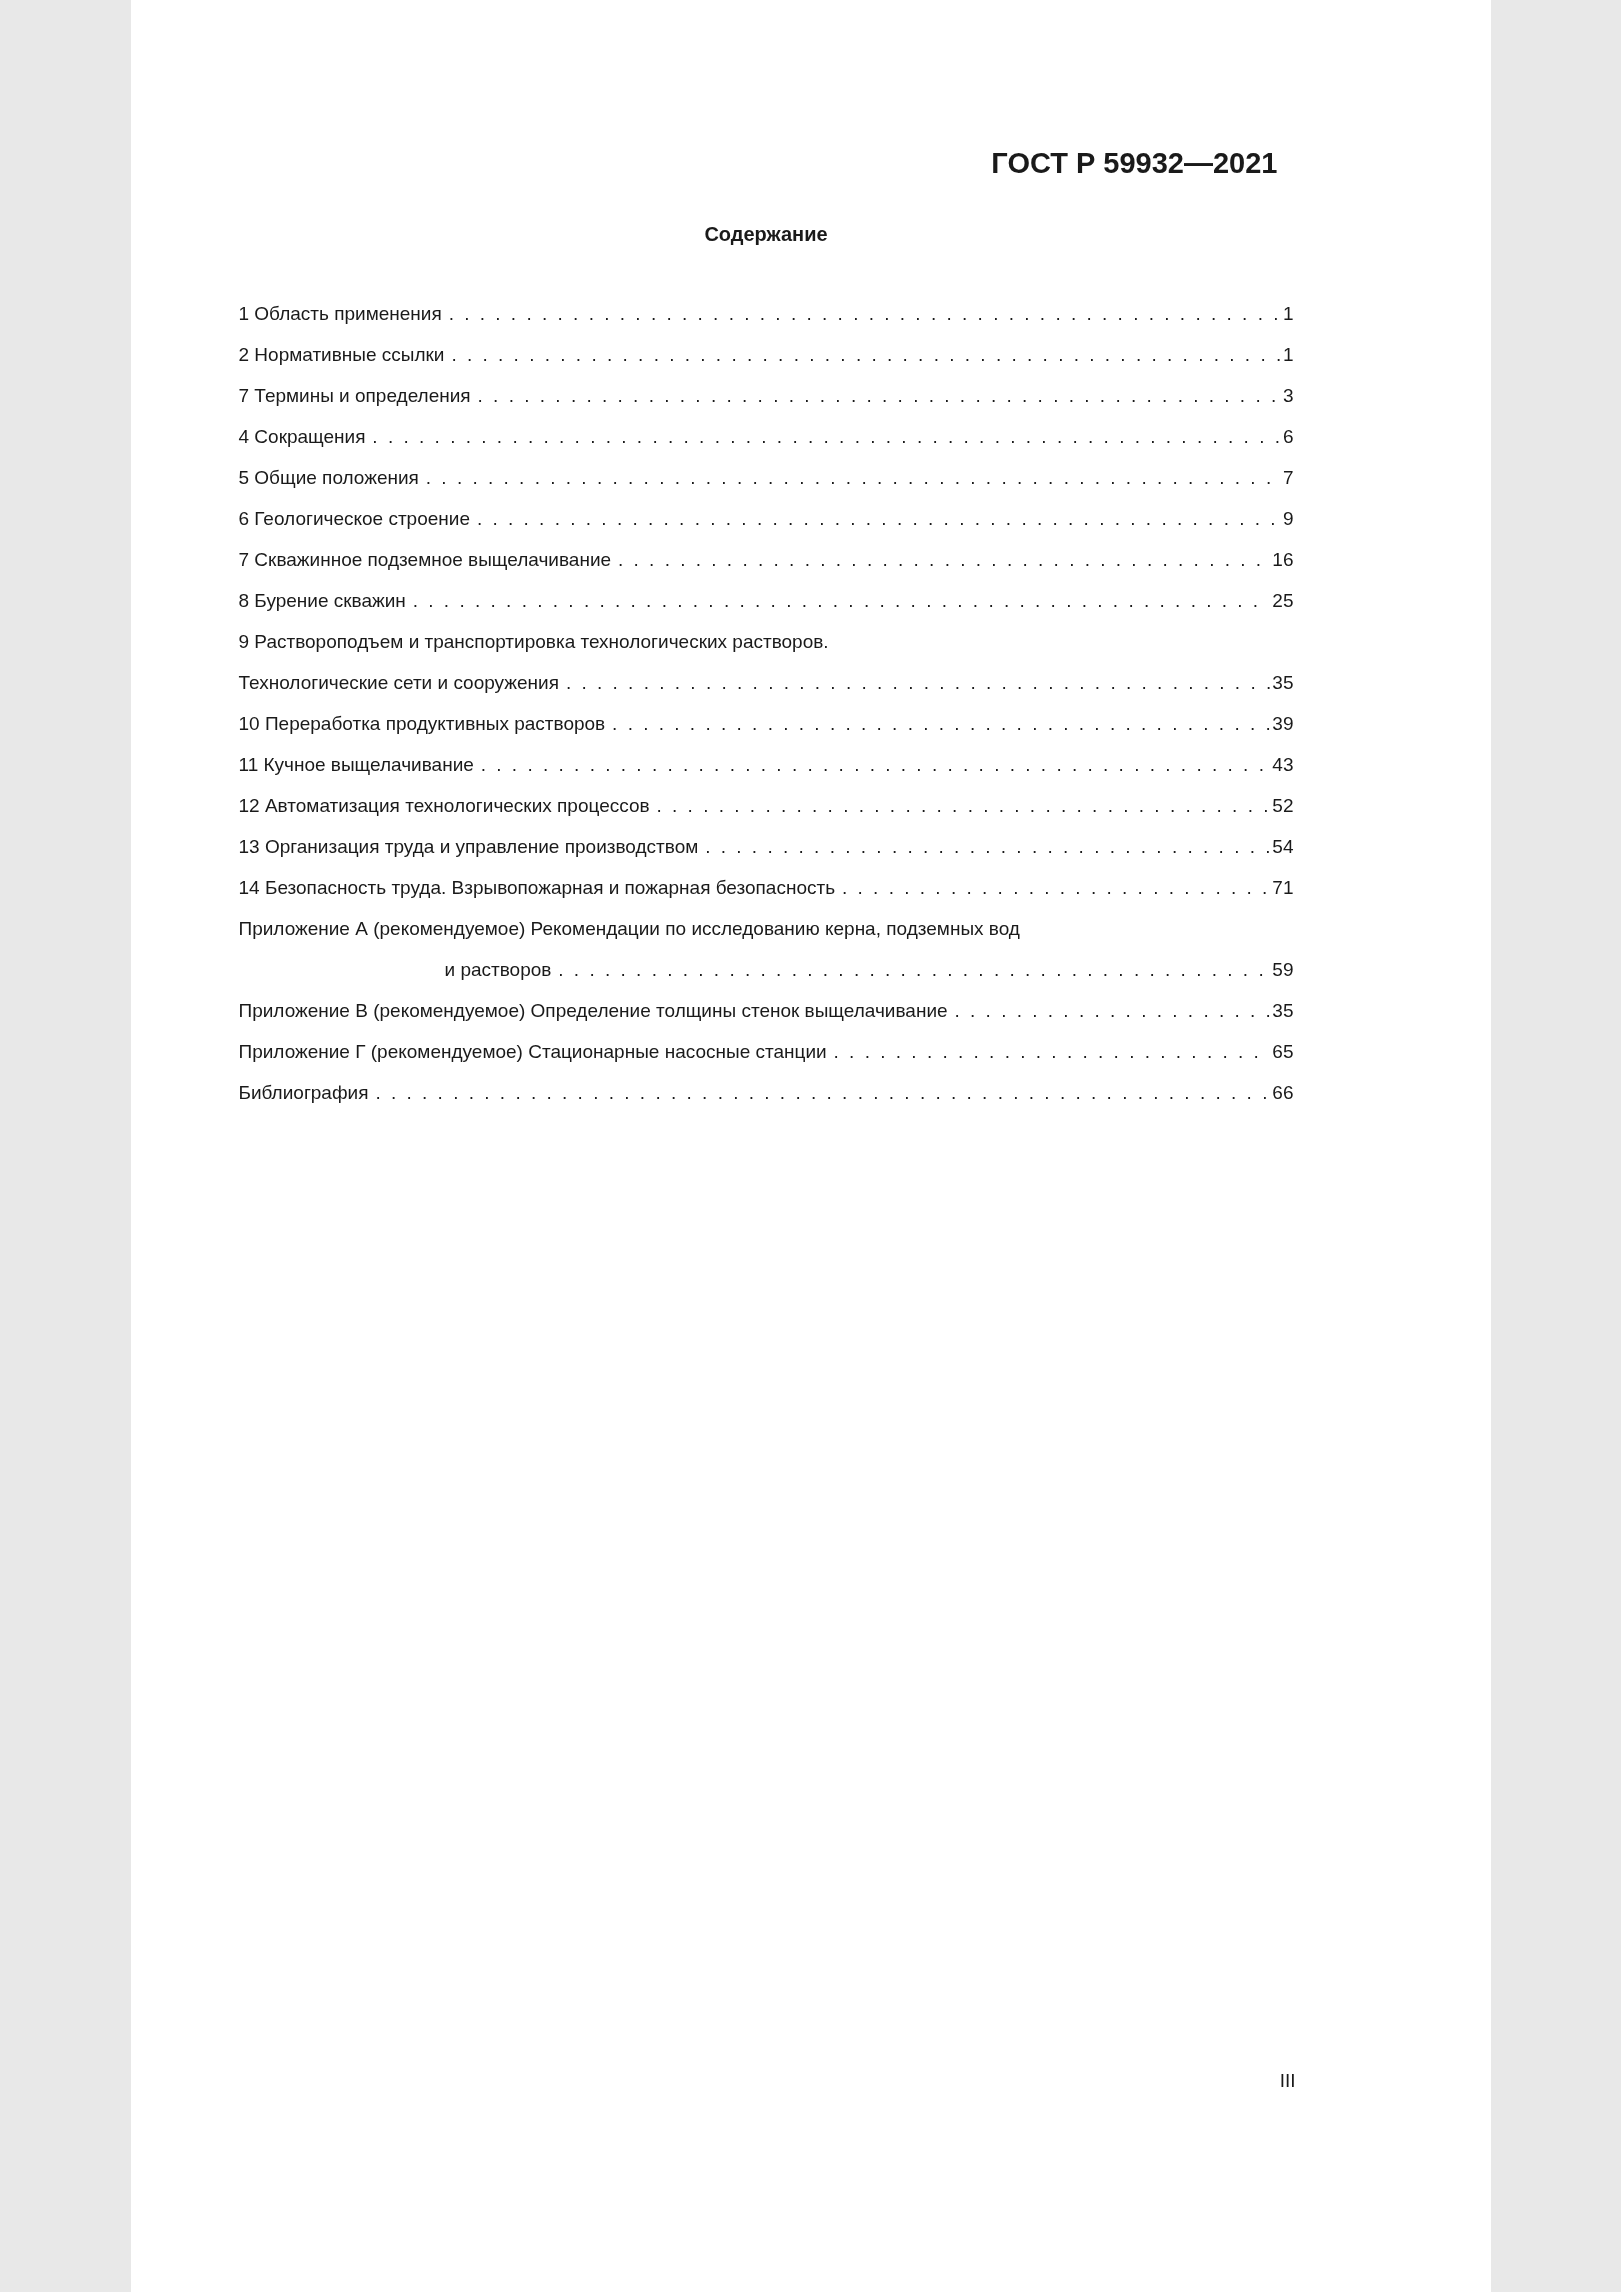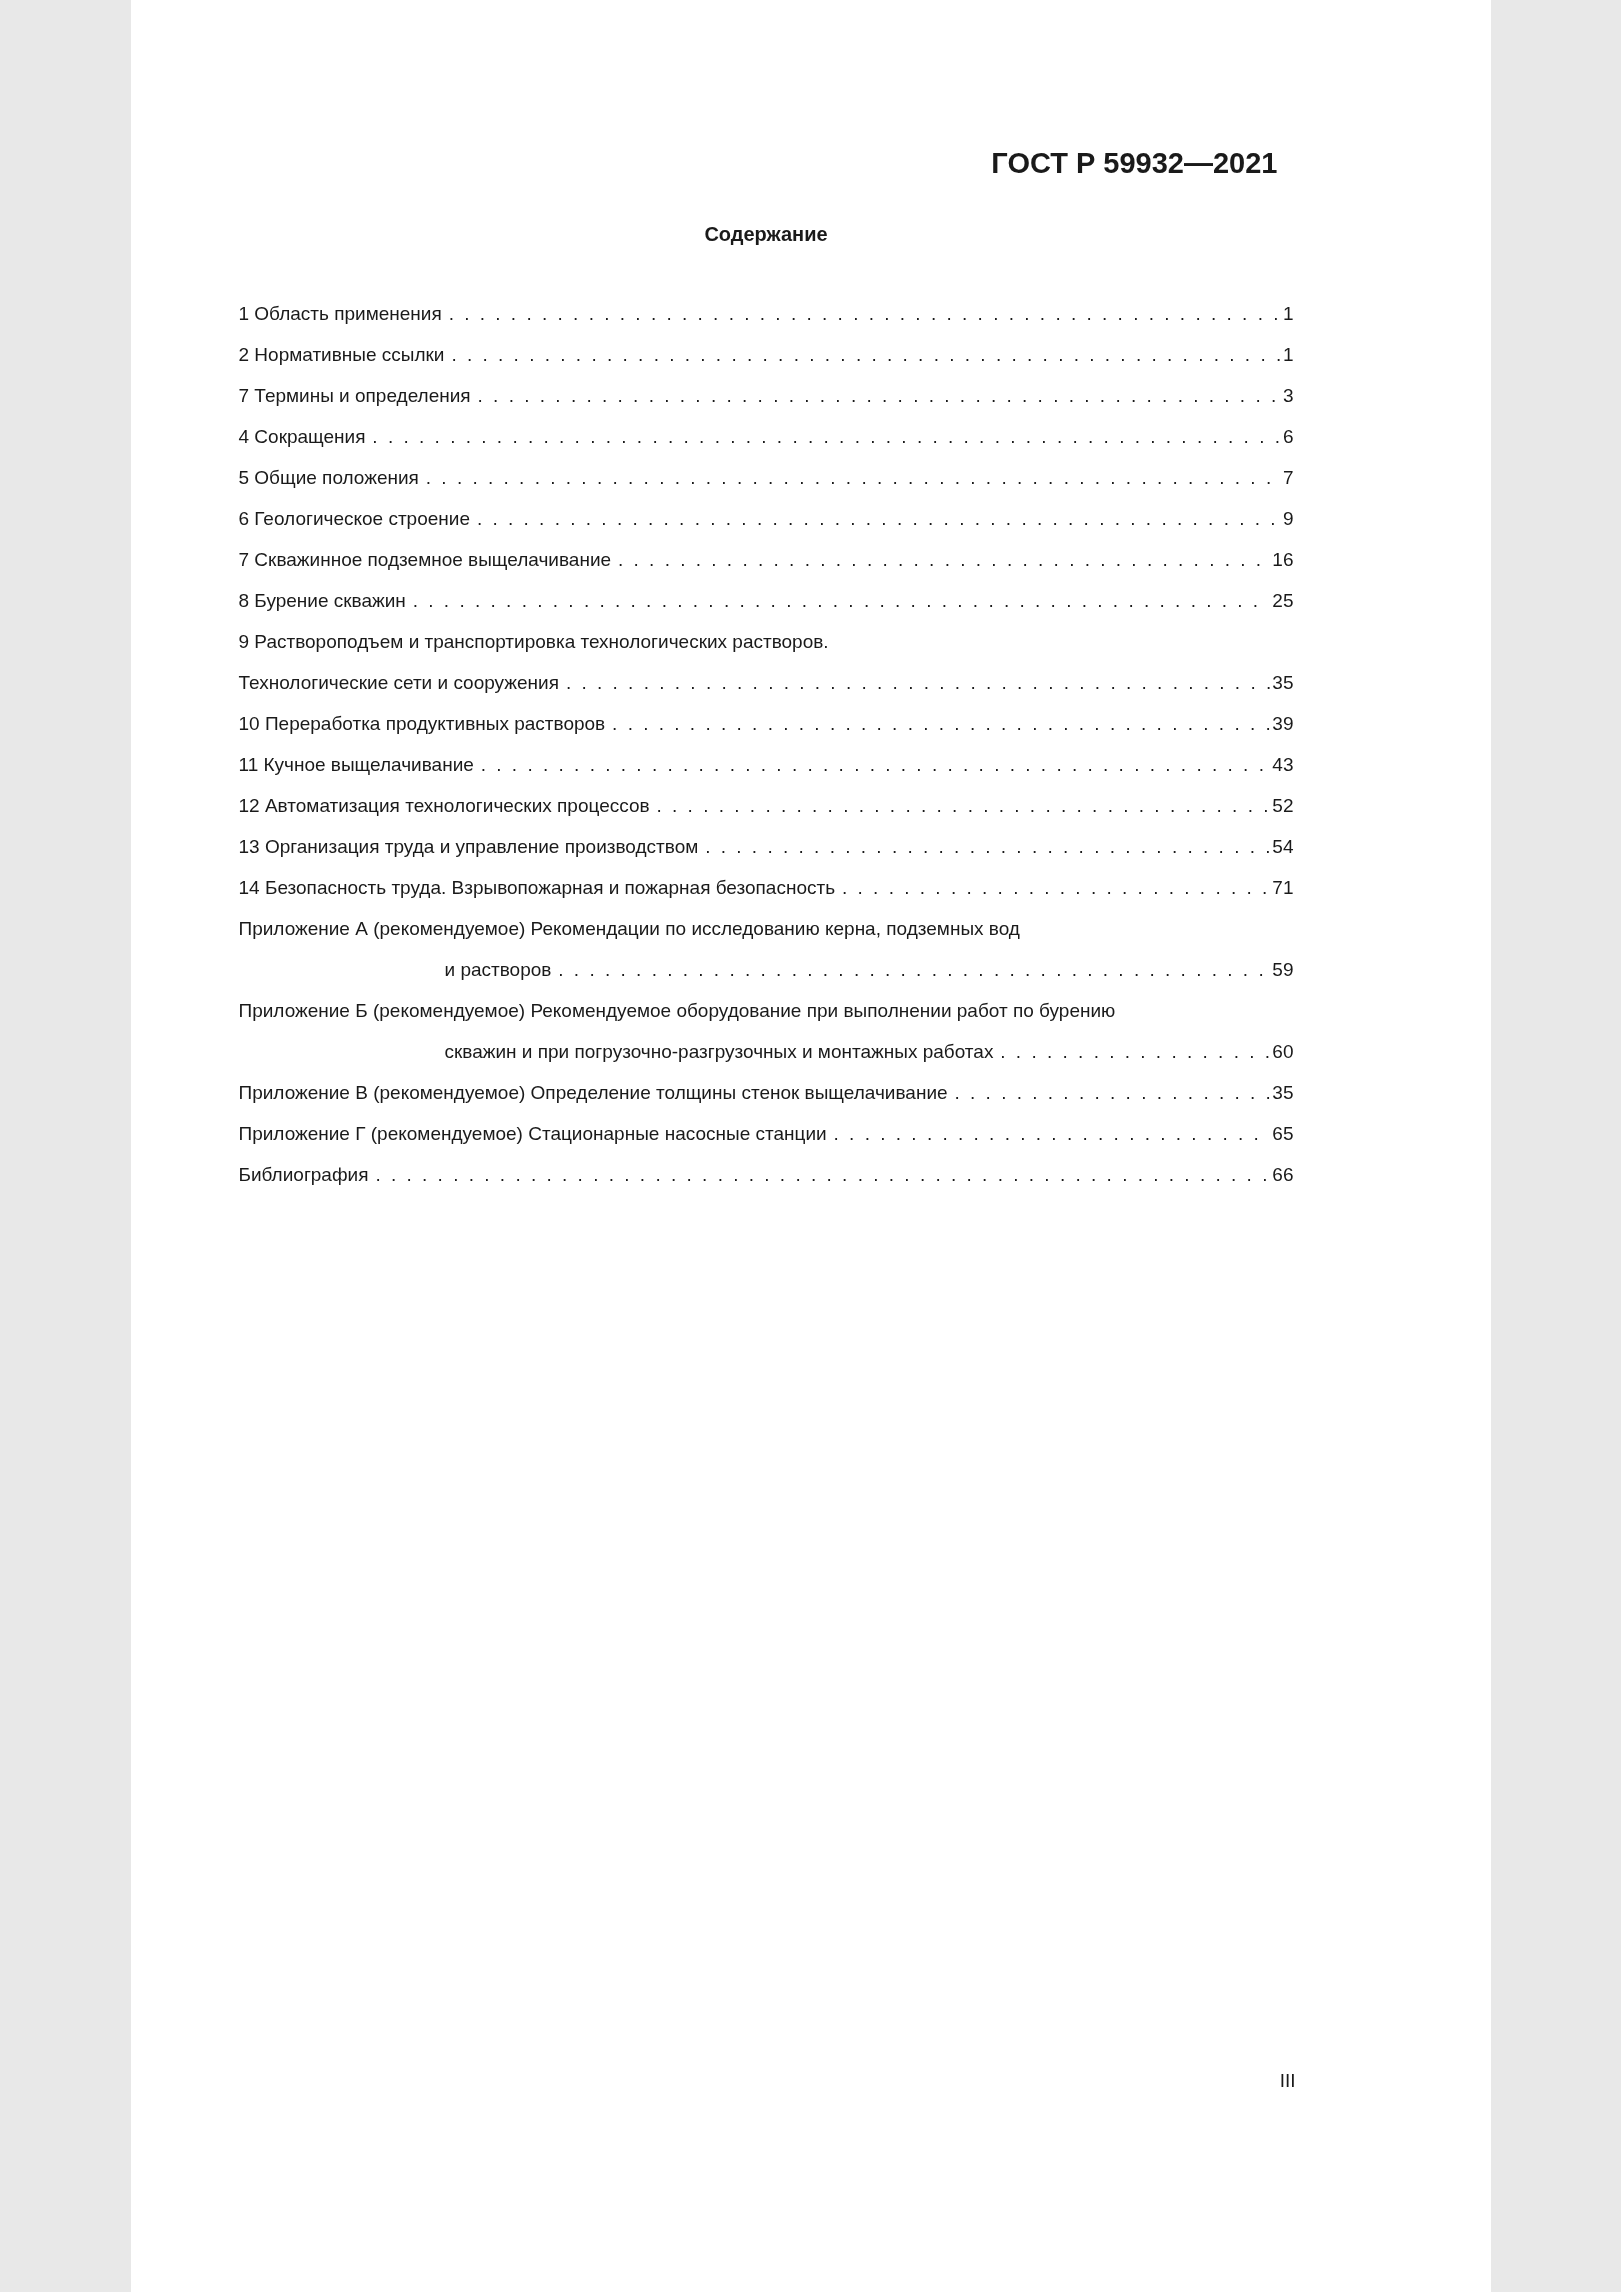--- a/index.html
+++ b/index.html
@@ -176,28 +176,20 @@
 
     <div>
       <div class="toc-line1">Приложение А (рекомендуемое) Рекомендации по исследованию керна, подземных вод</div>
       <div class="toc-row cont-indent">
         <span class="toc-label">и растворов</span>
         <span class="toc-leader"></span>
         <span class="toc-page">59</span>
       </div>
     </div>
 
-    <div>
-      <div class="toc-line1">Приложение Б (рекомендуемое) Рекомендуемое оборудование при выполнении работ по бурению</div>
-      <div class="toc-row cont-indent">
-        <span class="toc-label">скважин и при погрузочно-разгрузочных и монтажных работах</span>
-        <span class="toc-leader"></span>
-        <span class="toc-page">60</span>
-      </div>
-    </div>
 
     <div class="toc-row">
       <span class="toc-label">Приложение В (рекомендуемое) Определение толщины стенок выщелачивание</span>
       <span class="toc-leader"></span>
       <span class="toc-page">35</span>
     </div>
 
     <div class="toc-row">
       <span class="toc-label">Приложение Г (рекомендуемое) Стационарные насосные станции</span>
       <span class="toc-leader"></span>

